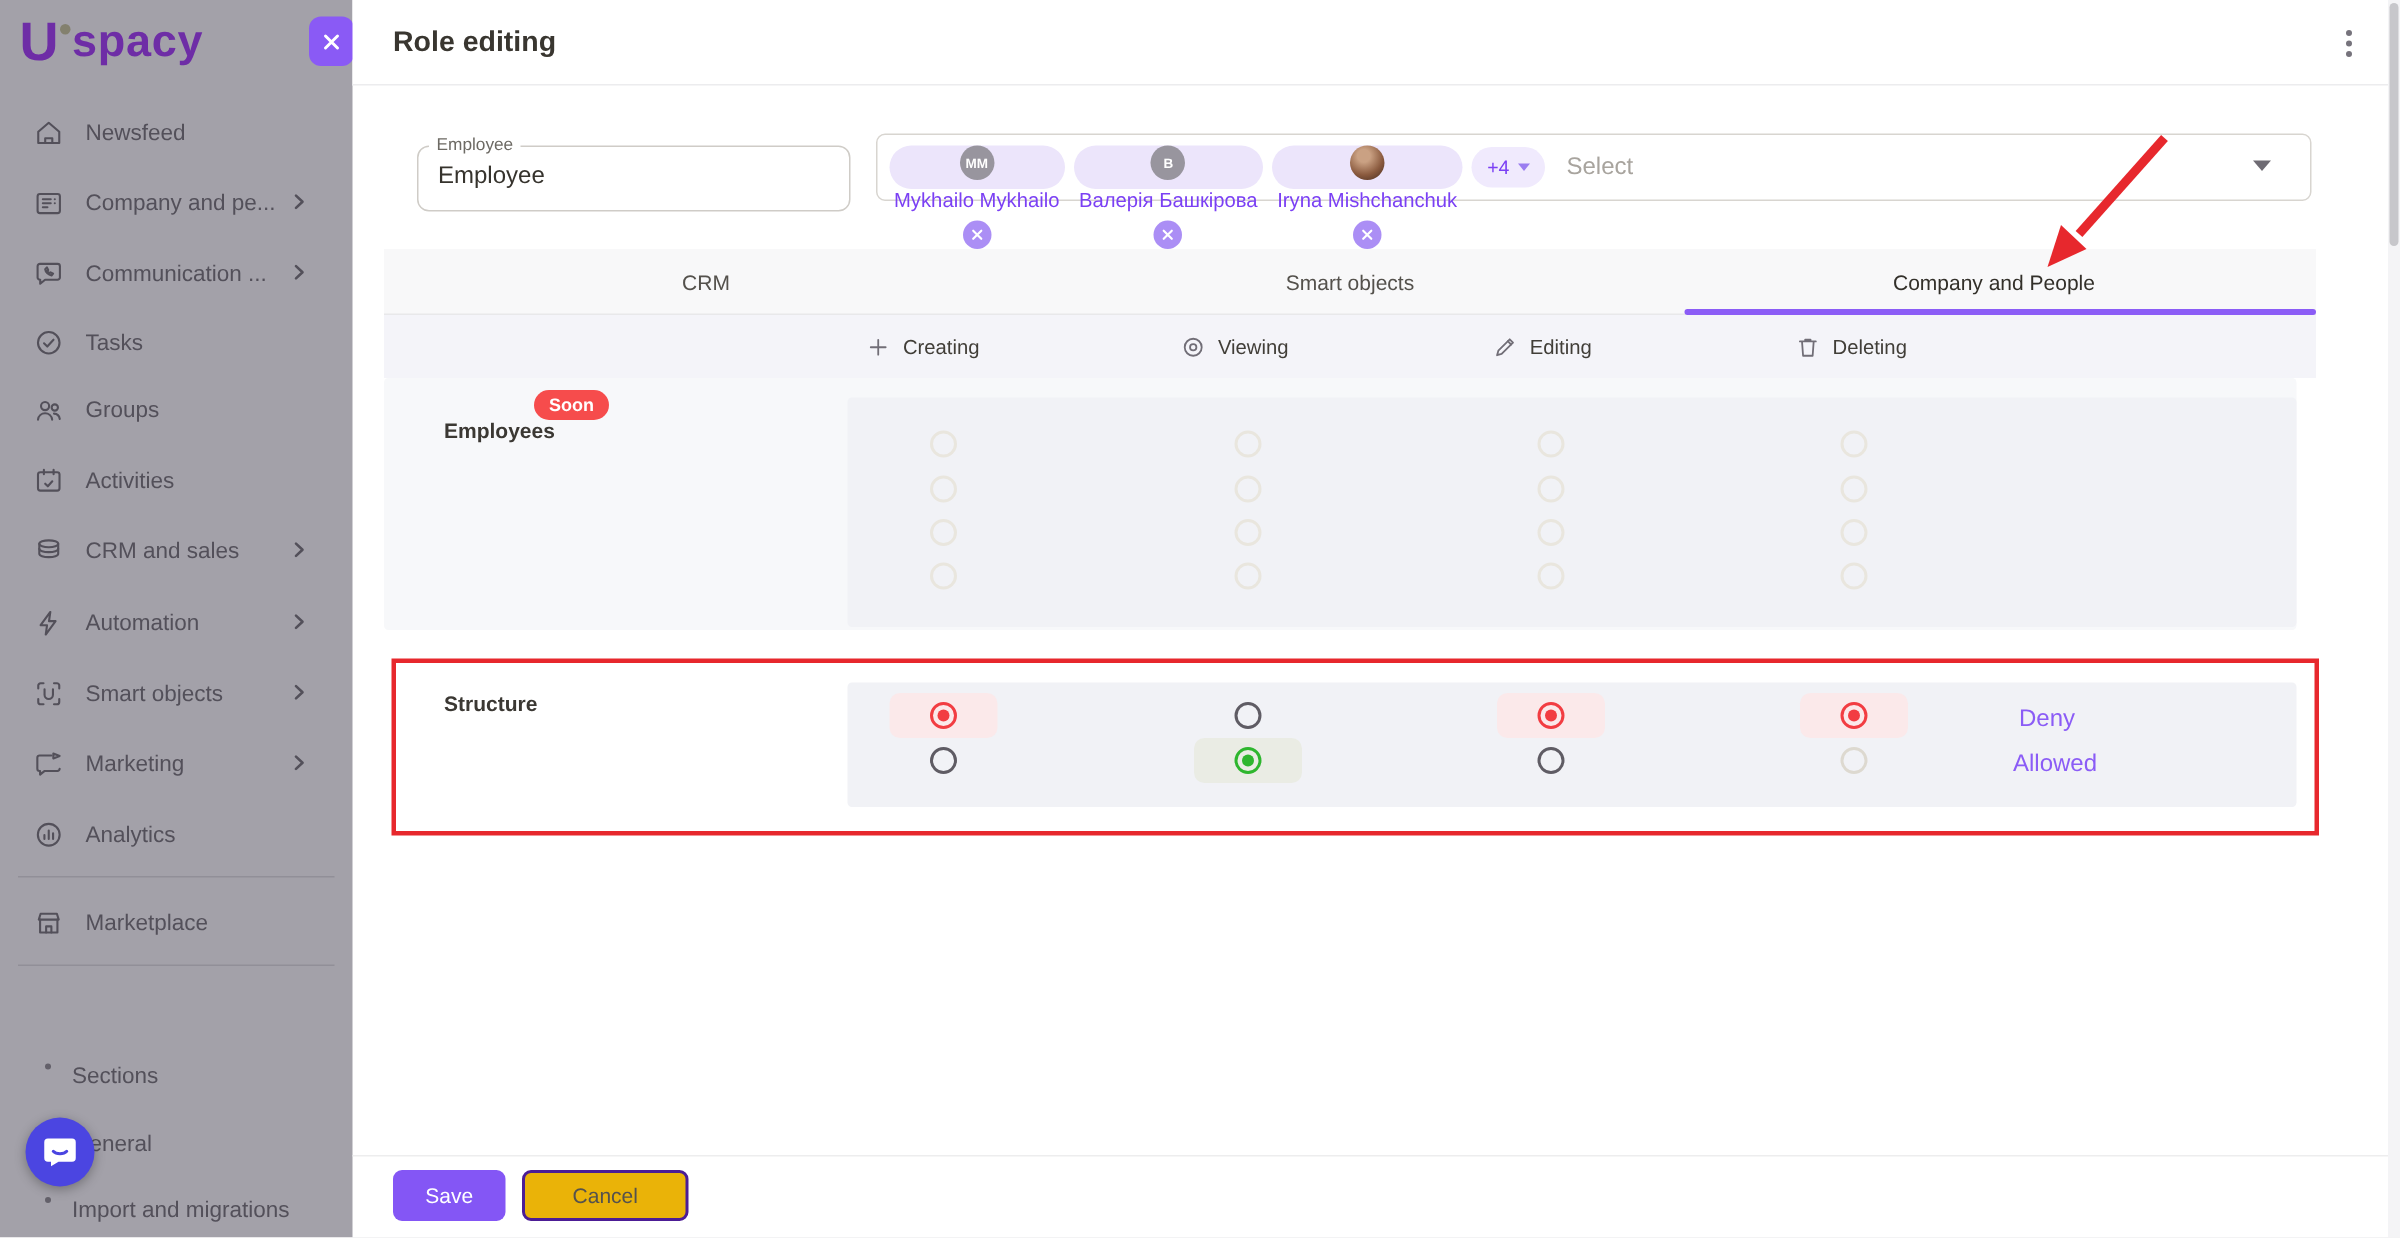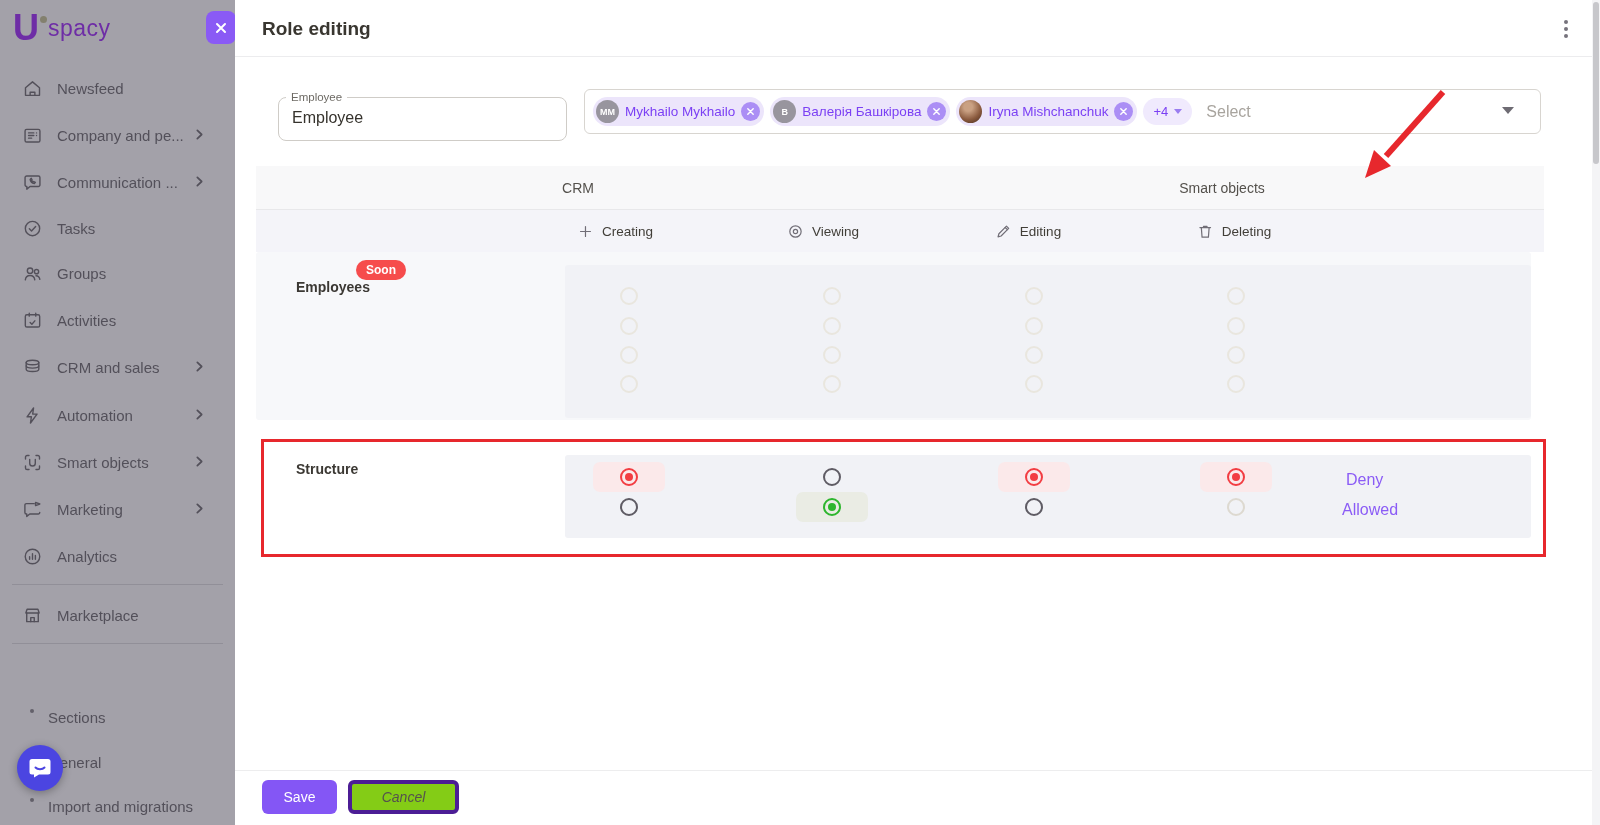--- a/index.html
+++ b/index.html
@@ -4,21 +4,21 @@
 <style>
   html,body{margin:0;padding:0;background:#e9e9ec;}
   .page{position:relative;width:1600px;height:825px;overflow:hidden;background:#fff;
         font-family:"Liberation Sans","DejaVu Sans",sans-serif;}
 
   
   .sidebar{position:absolute;left:0;top:0;width:235px;height:825px;background:#a3a1a9;}
   .logo{position:absolute;left:13px;top:7px;display:flex;align-items:flex-start;}
   .logo-u{font-size:36px;font-weight:800;color:#6e2da6;line-height:42px;}
   .logo-dot{width:7px;height:7px;border-radius:50%;background:#83806e;margin:9px 1px 0 1px;}
-  .logo-text{font-size:23px;font-weight:400;color:#6e2da6;line-height:42px;letter-spacing:.5px;}
+  .logo-text{font-size:30px;font-weight:700;color:#6e2da6;line-height:42px;letter-spacing:.5px;}
   .sb-close{position:absolute;left:206px;top:11px;width:30px;height:33px;border:none;border-radius:8px;
             background:#8a5af5;display:flex;align-items:center;justify-content:center;cursor:pointer;padding:0;}
   .nav-item{position:absolute;left:22px;width:198px;height:24px;display:flex;align-items:center;gap:14px;
             color:#53505a;font-size:15px;cursor:pointer;}
   .nav-ic{width:21px;height:21px;flex:0 0 21px;stroke:#53505a;fill:none;stroke-width:1.6;
           stroke-linecap:round;stroke-linejoin:round;}
   .chev{position:absolute;right:14px;top:5px;color:#53505a;}
   .divider{position:absolute;left:12px;width:211px;height:1px;background:#918f98;}
   .settings-pill{position:absolute;left:10px;top:651px;width:215px;height:42px;background:#96939c;
                  border-radius:10px;display:flex;align-items:center;gap:14px;padding:0 12px;
@@ -46,21 +46,21 @@
   .emp-field{position:absolute;left:278px;top:97px;width:289px;height:44px;border:1px solid #cfccc7;
              border-radius:8px;background:#fff;box-sizing:border-box;}
   .emp-label{position:absolute;left:286px;top:91px;font-size:11.5px;color:#6d6a64;background:#fff;padding:0 5px;}
   .emp-value{position:absolute;left:292px;top:109px;font-size:16px;color:#36332d;}
 
   
   .mem-field{position:absolute;left:584px;top:89px;width:957px;height:45px;border:1px solid #d8d5d0;
              border-radius:6px;background:#fff;box-sizing:border-box;display:flex;align-items:center;
              gap:6px;padding:0 34px 0 8px;cursor:pointer;}
   .chip{display:flex;align-items:center;height:29px;background:#ece5fb;border-radius:15px;
-        padding:0 4px 0 3px;gap:6px;}
+        padding:0 4px 0 3px;gap:6px;flex-direction:column;}
   .chip-av{width:23px;height:23px;border-radius:50%;background:#98959e;color:#fff;font-size:9px;
            font-weight:700;display:flex;align-items:center;justify-content:center;flex:0 0 23px;}
   .chip-av.photo{background:radial-gradient(circle at 40% 30%,#caa183 20%,#8a5a3e 60%,#41291d 100%);}
   .chip-name{font-size:13.5px;color:#7b40f4;white-space:nowrap;}
   .chip-x{width:19px;height:19px;border-radius:50%;background:#ab8ef5;display:flex;align-items:center;
           justify-content:center;cursor:pointer;flex:0 0 19px;}
   .chip-more{display:flex;align-items:center;height:27px;background:#f0eafd;border-radius:14px;
              padding:0 10px;gap:6px;color:#7b40f4;font-size:13px;cursor:pointer;}
   .caret-sm{width:0;height:0;border-left:4px solid transparent;border-right:4px solid transparent;
             border-top:5px solid #9a7df0;}
@@ -110,22 +110,22 @@
 
   
   .red-box{position:absolute;left:261px;top:439px;width:1285px;height:118px;border:3px solid #e7282d;
            box-sizing:border-box;z-index:4;pointer-events:none;}
   .arrow-svg{position:absolute;left:0;top:0;z-index:5;pointer-events:none;}
 
   
   .footer-line{position:absolute;left:235px;top:770px;width:1365px;height:1px;background:#ededee;}
   .btn-save{position:absolute;left:262px;top:780px;width:75px;height:34px;background:#8456f5;color:#fff;
             border:none;border-radius:6px;font-size:14px;cursor:pointer;}
-  .btn-cancel{position:absolute;left:348px;top:780px;width:111px;height:34px;background:#84cc16;color:#55524d;
-              border:4px solid #4c1d95;border-radius:6px;font-size:14px;cursor:pointer;font-style:italic;}
+  .btn-cancel{position:absolute;left:348px;top:780px;width:111px;height:34px;background:#eab308;color:#55524d;
+              border:2px solid #4c1d95;border-radius:6px;font-size:14px;cursor:pointer;}
 </style>
 </head>
 <body>
 
 <div class="page">
 
   <aside class="sidebar">
     <div class="logo">
       <span class="logo-u">U</span>
       <span class="logo-dot"></span>
@@ -319,20 +319,23 @@
     <span class="mem-ph">Select</span>
   </div>
   <div class="mem-caret"></div>
 
   <div class="tabs">
     <div class="tab">
         <span>CRM</span>
       </div>
     <div class="tab">
         <span>Smart objects</span>
+      </div>
+    <div class="tab active">
+        <span>Company and People</span>
       </div>
   </div>
 
   <div class="perm-head">
     <div class="perm-col" style="left:359px">
       <svg class="col-ic" viewBox="0 0 24 24">
           <path d="M12 5v14M5 12h14"></path>
         </svg>
       <span>Creating</span>
     </div>

